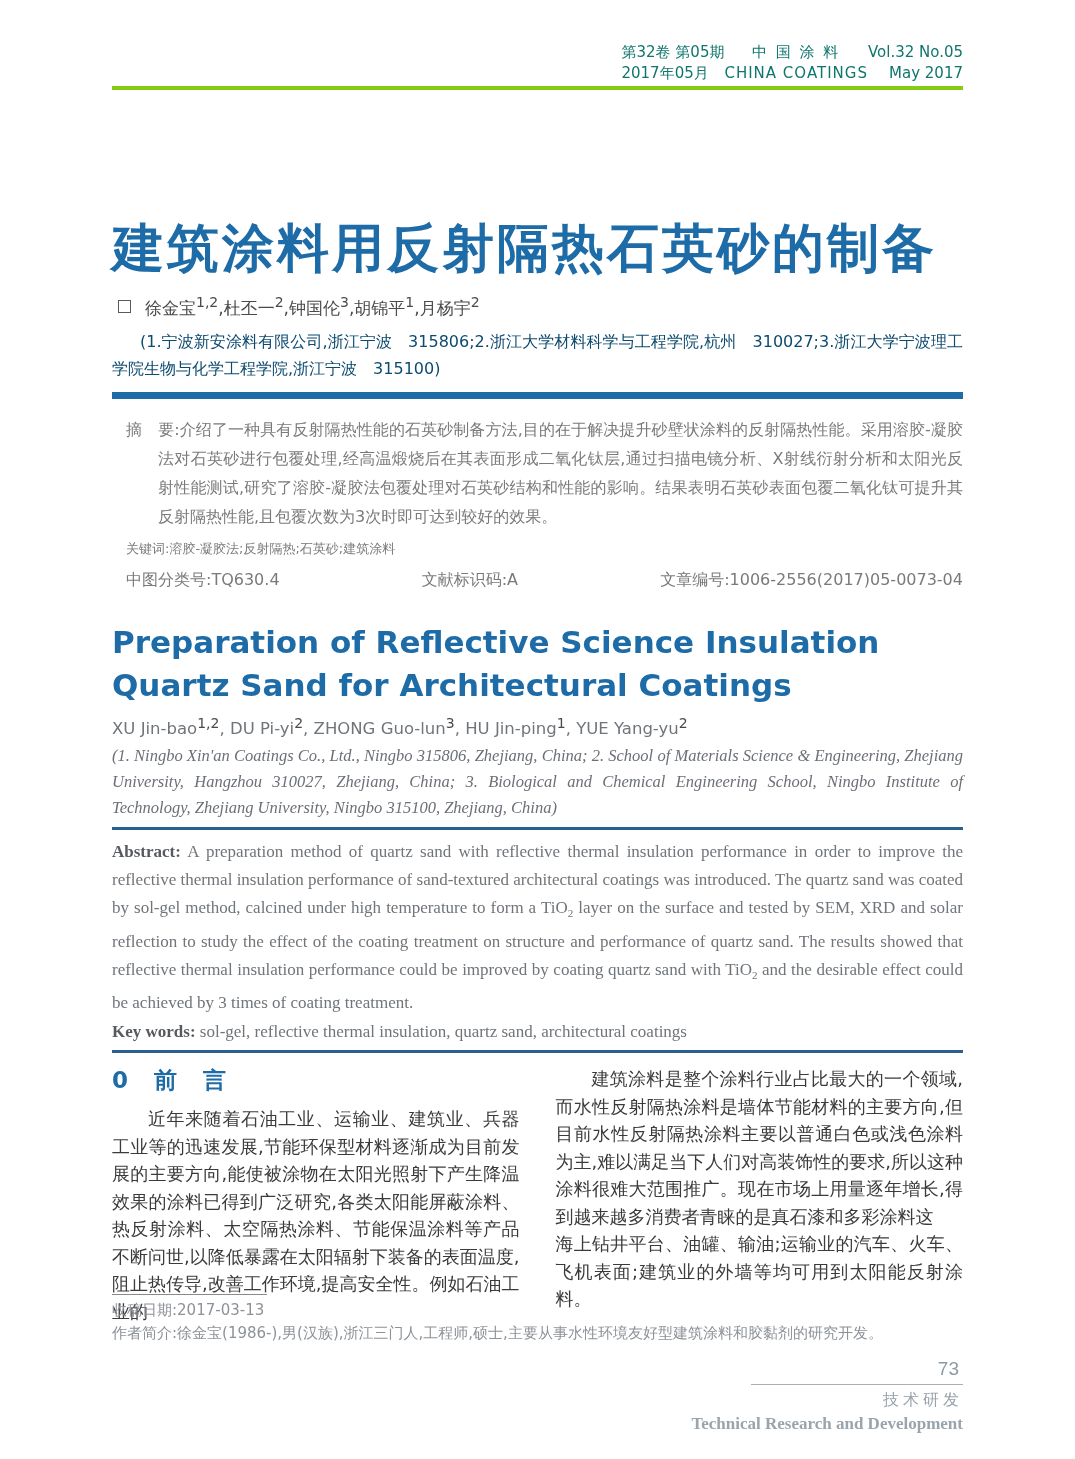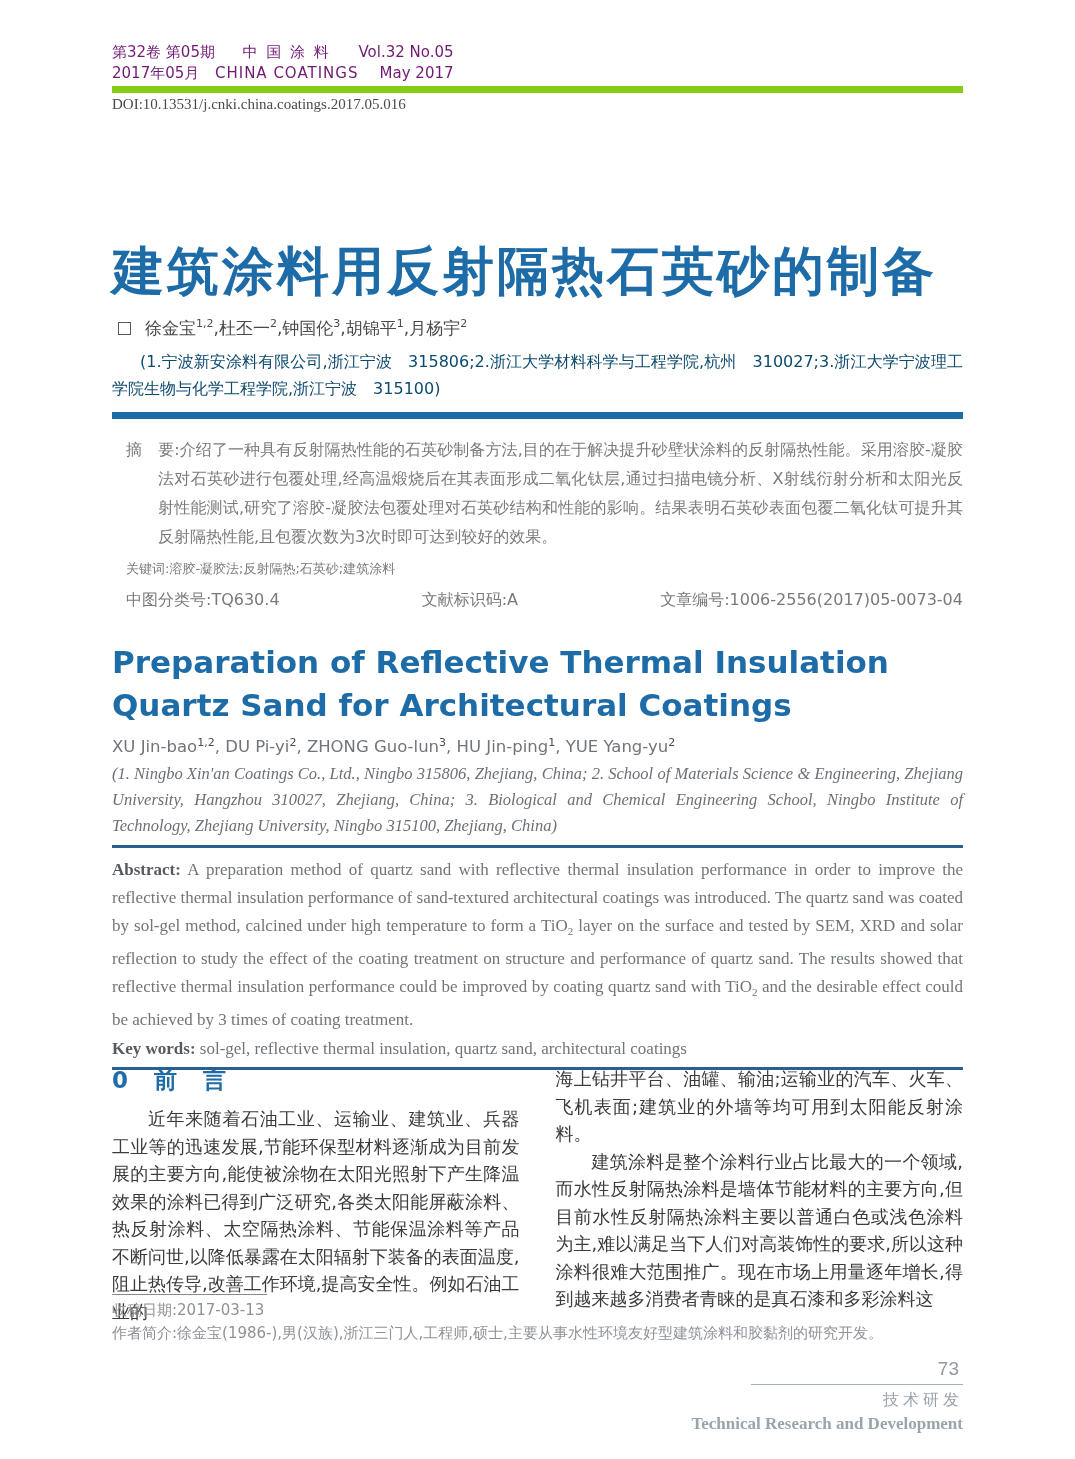--- a/index.html
+++ b/index.html
@@ -6,40 +6,40 @@
   html,body { background:#ffffff; }
   .page {
     position:relative; width:1075px; height:1459px; margin:0 auto;
     background:#ffffff; overflow:hidden;
     font-family:"DejaVu Sans", sans-serif; color:#3b3b3b;
   }
   .content { margin:0 112px; }
 
   
   .jheader {
-    padding-top:42px; display:flex; justify-content:flex-start;
-    font-size:15px; line-height:21px; color:#701a75;
-    border-bottom:7px solid #84cc16; padding-bottom:2px;
+    padding-top:42px; display:flex; justify-content:flex-end;
+    font-size:15px; line-height:21px; color:#0f766e;
+    border-bottom:4px solid #84cc16; padding-bottom:2px;
   }
   .jheader .c { text-align:center; letter-spacing:2px; }
   .jheader .c .en { letter-spacing:1px; }
   .jheader .r { text-align:right; }
   .doi { margin-top:3px; font-family:"Liberation Serif", serif; font-size:15px; color:#4a4a4a; }
 
   
   .cn-title {
     margin-top:128px; font-size:52px; font-weight:bold; letter-spacing:3px;
     color:#1e6ca7; line-height:60px; font-family:"DejaVu Sans", sans-serif;
   }
   .cn-authors { margin-top:16px; font-size:17px; color:#4a4a4a; display:flex; align-items:center; }
   .sq {
     display:inline-block; width:13px; height:13px; border:1.5px solid #5a5a5a;
     margin:0 14px 0 6px; flex:0 0 auto;
   }
-  sup.auth { font-size:11px; color:#4a4a4a;text-align:center; }
+  sup.auth { font-size:14px; color:#4a4a4a;text-align:center; }
   .cn-affil { margin-top:8px; font-size:16px; line-height:27px; color:#0c4a6e; text-indent:28px; text-align:justify; }
 
   .rule-thick { margin-top:10px; height:7px; background:#1e6ca7; }
   .rule-thin  { height:3px; background:#2a608f; }
 
   
   .cn-abstract {
     margin-top:16px; font-size:16px; line-height:29px; color:#7a7a7a;
     padding-left:46px; text-indent:-32px; text-align:justify;
   }
@@ -109,21 +109,20 @@
       </div>
       <div class="c">
         <div>中 国 涂 料</div>
         <div class="en">CHINA COATINGS</div>
       </div>
       <div class="r">
         <div>Vol.32 No.05</div>
         <div>May 2017</div>
       </div>
     </div>
-    <div class="doi">DOI:10.13531/j.cnki.china.coatings.2017.05.016</div>
 
     <h1 class="cn-title">建筑涂料用反射隔热石英砂的制备</h1>
 
     <div class="cn-authors">
       <span class="sq"></span>
       <span>
         <span><span>徐金宝</span><sup class="auth">1,2</sup><span>,</span></span><span><span>杜丕一</span><sup class="auth">2</sup><span>,</span></span><span><span>钟国伦</span><sup class="auth">3</sup><span>,</span></span><span><span>胡锦平</span><sup class="auth">1</sup><span>,</span></span><span><span>月杨宇</span><sup class="auth">2</sup><span></span></span>
       </span>
     </div>
 
@@ -136,21 +135,21 @@
     </div>
     <div class="cn-keywords">
       <span>关键词:</span><span>溶胶-凝胶法;反射隔热;石英砂;建筑涂料</span>
     </div>
     <div class="meta-row">
       <span>中图分类号:TQ630.4</span>
       <span>文献标识码:A</span>
       <span>文章编号:1006-2556(2017)05-0073-04</span>
     </div>
 
-    <h2 class="en-title">Preparation of Reflective Thermal Insulation Quartz Sand for Architectural Coatings</h2>
+    <h2 class="en-title">Preparation of Reflective Science Insulation Quartz Sand for Architectural Coatings</h2>
 
     <div class="en-authors">
       <span><span>XU Jin-bao</span><sup class="auth">1,2</sup><span>, </span></span><span><span>DU Pi-yi</span><sup class="auth">2</sup><span>, </span></span><span><span>ZHONG Guo-lun</span><sup class="auth">3</sup><span>, </span></span><span><span>HU Jin-ping</span><sup class="auth">1</sup><span>, </span></span><span><span>YUE Yang-yu</span><sup class="auth">2</sup><span></span></span>
     </div>
 
     <div class="en-affil">(1. Ningbo Xin'an Coatings Co., Ltd., Ningbo 315806, Zhejiang, China; 2. School of Materials Science &amp; Engineering, Zhejiang University, Hangzhou 310027, Zhejiang, China; 3. Biological and Chemical Engineering School, Ningbo Institute of Technology, Zhejiang University, Ningbo 315100, Zhejiang, China)</div>
 
     <div class="rule-thin r1"></div>
 
     <div class="en-abstract">
@@ -162,22 +161,22 @@
 
     <div class="rule-thin r2"></div>
   </div>
 
   <div class="body-cols">
     <div class="col">
       <div class="sec-heading">0 前 言</div>
       <div class="para indent">近年来随着石油工业、运输业、建筑业、兵器工业等的迅速发展,节能环保型材料逐渐成为目前发展的主要方向,能使被涂物在太阳光照射下产生降温效果的涂料已得到广泛研究,各类太阳能屏蔽涂料、热反射涂料、太空隔热涂料、节能保温涂料等产品不断问世,以降低暴露在太阳辐射下装备的表面温度,阻止热传导,改善工作环境,提高安全性。例如石油工业的</div>
     </div>
     <div class="col">
+      <div class="para indent">建筑涂料是整个涂料行业占比最大的一个领域,而水性反射隔热涂料是墙体节能材料的主要方向,但目前水性反射隔热涂料主要以普通白色或浅色涂料为主,难以满足当下人们对高装饰性的要求,所以这种涂料很难大范围推广。现在市场上用量逐年增长,得到越来越多消费者青睐的是真石漆和多彩涂料这</div>
       <div class="para">海上钻井平台、油罐、输油;运输业的汽车、火车、飞机表面;建筑业的外墙等均可用到太阳能反射涂料。</div>
-      <div class="para indent">建筑涂料是整个涂料行业占比最大的一个领域,而水性反射隔热涂料是墙体节能材料的主要方向,但目前水性反射隔热涂料主要以普通白色或浅色涂料为主,难以满足当下人们对高装饰性的要求,所以这种涂料很难大范围推广。现在市场上用量逐年增长,得到越来越多消费者青睐的是真石漆和多彩涂料这</div>
     </div>
   </div>
 
   <div class="footnote">
     <div class="fn-divider"></div>
     <div>收稿日期:2017-03-13</div>
     <div>作者简介:徐金宝(1986-),男(汉族),浙江三门人,工程师,硕士,主要从事水性环境友好型建筑涂料和胶黏剂的研究开发。</div>
   </div>
 
   <div class="pfooter">

